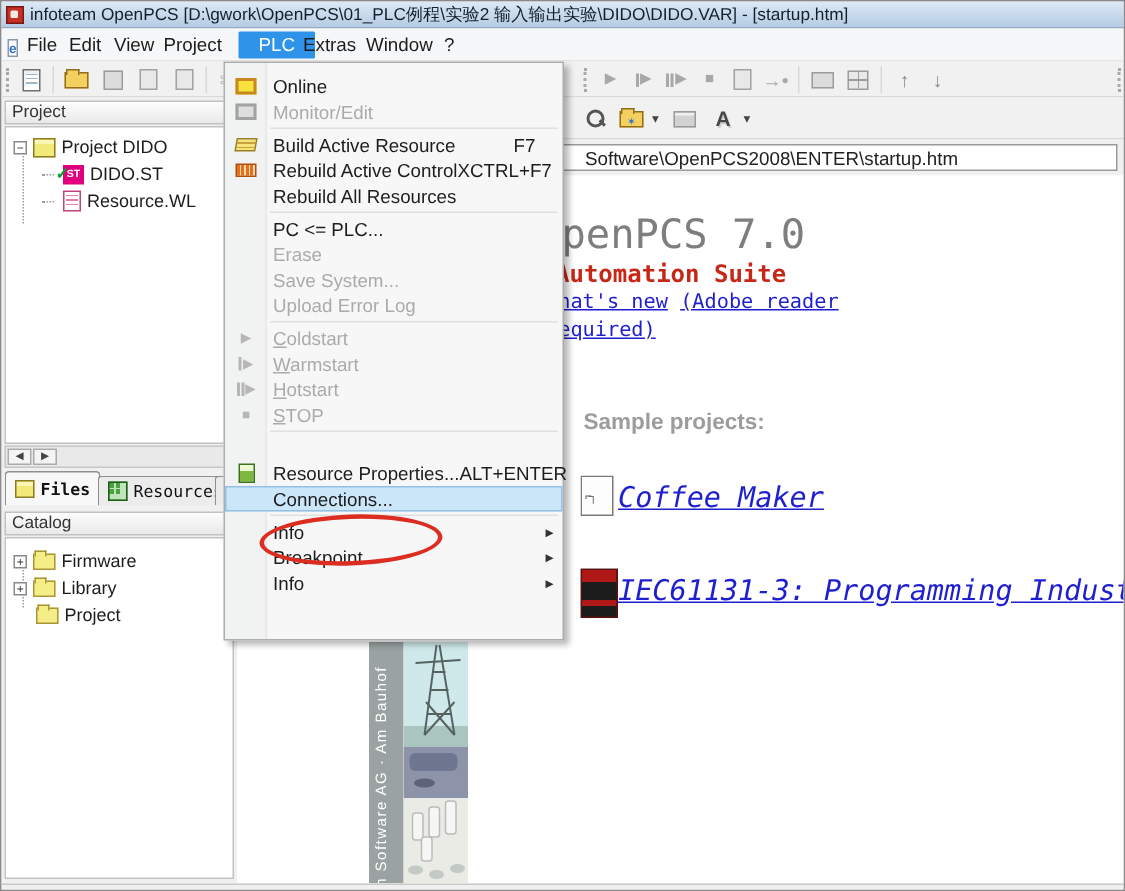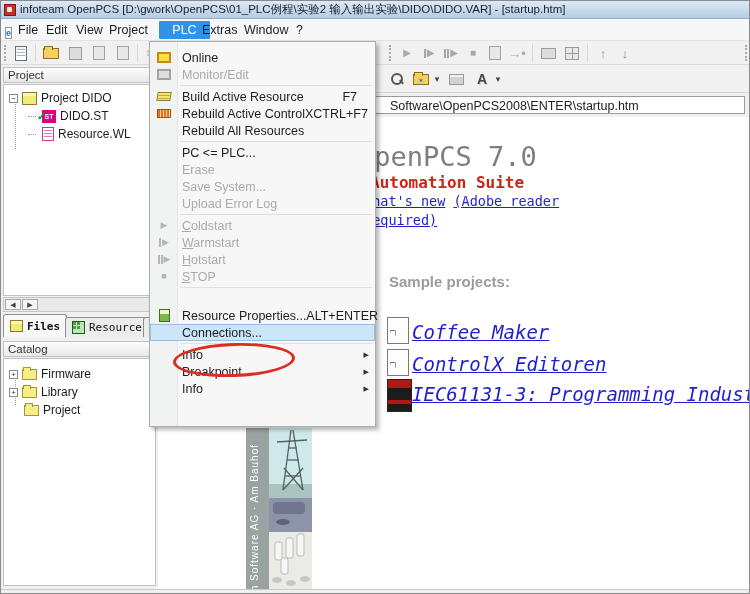--- a/index.html
+++ b/index.html
@@ -275,24 +275,20 @@
 
 <div class="abs content">
   <div class="h1 mono">OpenPCS 7.0</div>
   <div class="h2 mono">Automation Suite</div>
   <div class="links mono"><a class="lnk">What's new</a> <a class="lnk">(Adobe reader required)</a></div>
   <div class="section">Sample projects:</div>
 
   <div class="proj-row" style="top:200px;">
     <span class="proj-ico"></span>
     <a class="lnk mono proj-lnk">Coffee Maker</a>
-  </div>
-  <div class="proj-row" style="top:232px;">
-    <span class="proj-ico"></span>
-    <a class="lnk mono proj-lnk">ControlX Editoren</a>
   </div>
   <div class="proj-row" style="top:262px;height:36px;">
     <span class="book-ico"></span>
     <a class="lnk mono proj-lnk">IEC61131-3: Programming Industrial Automation Sys</a>
   </div>
 
   <div class="abs strip">
     <div class="strip-bar">
       <div class="strip-text">infoteam Software AG · Am Bauhof</div>
     </div>

